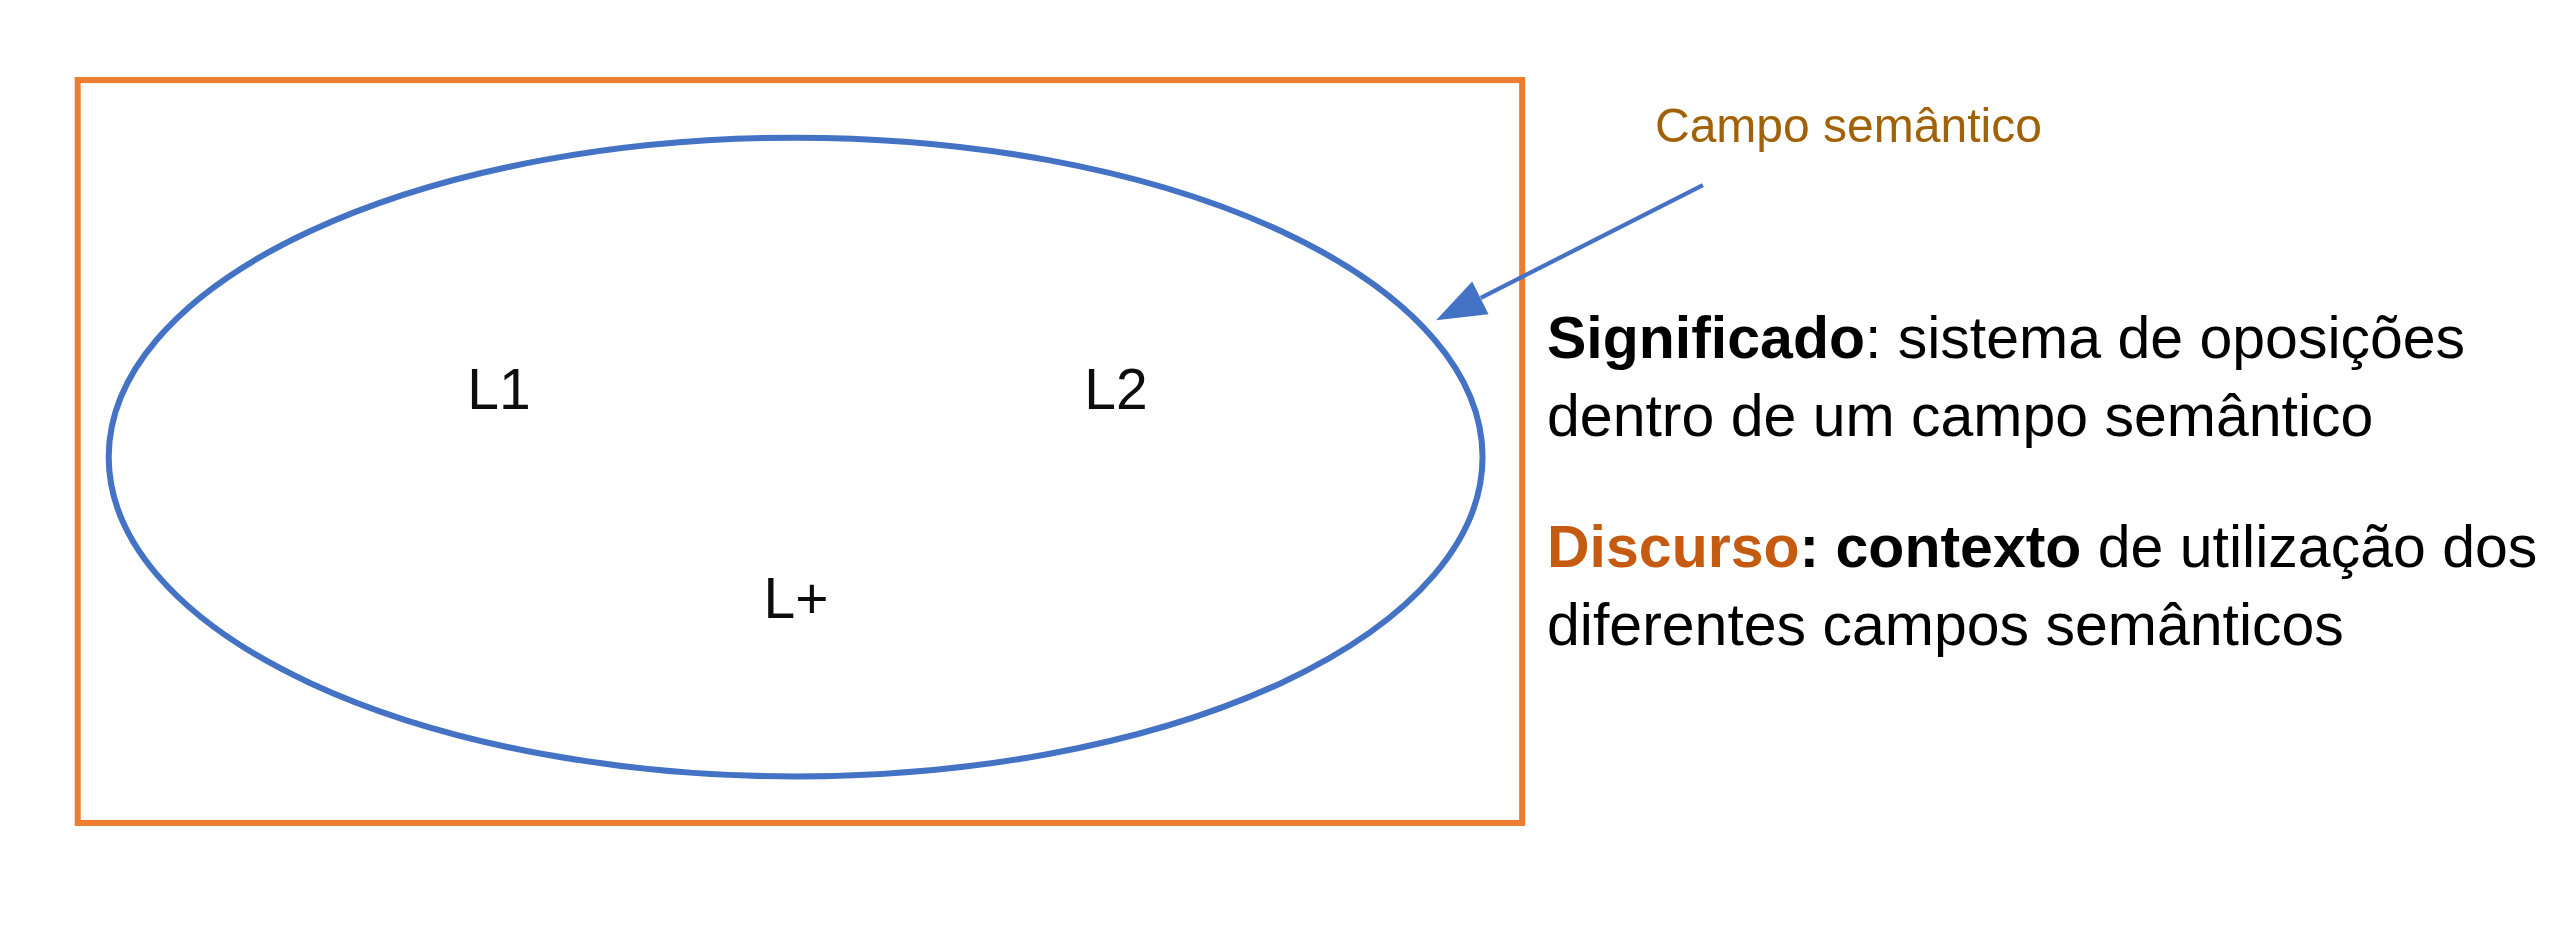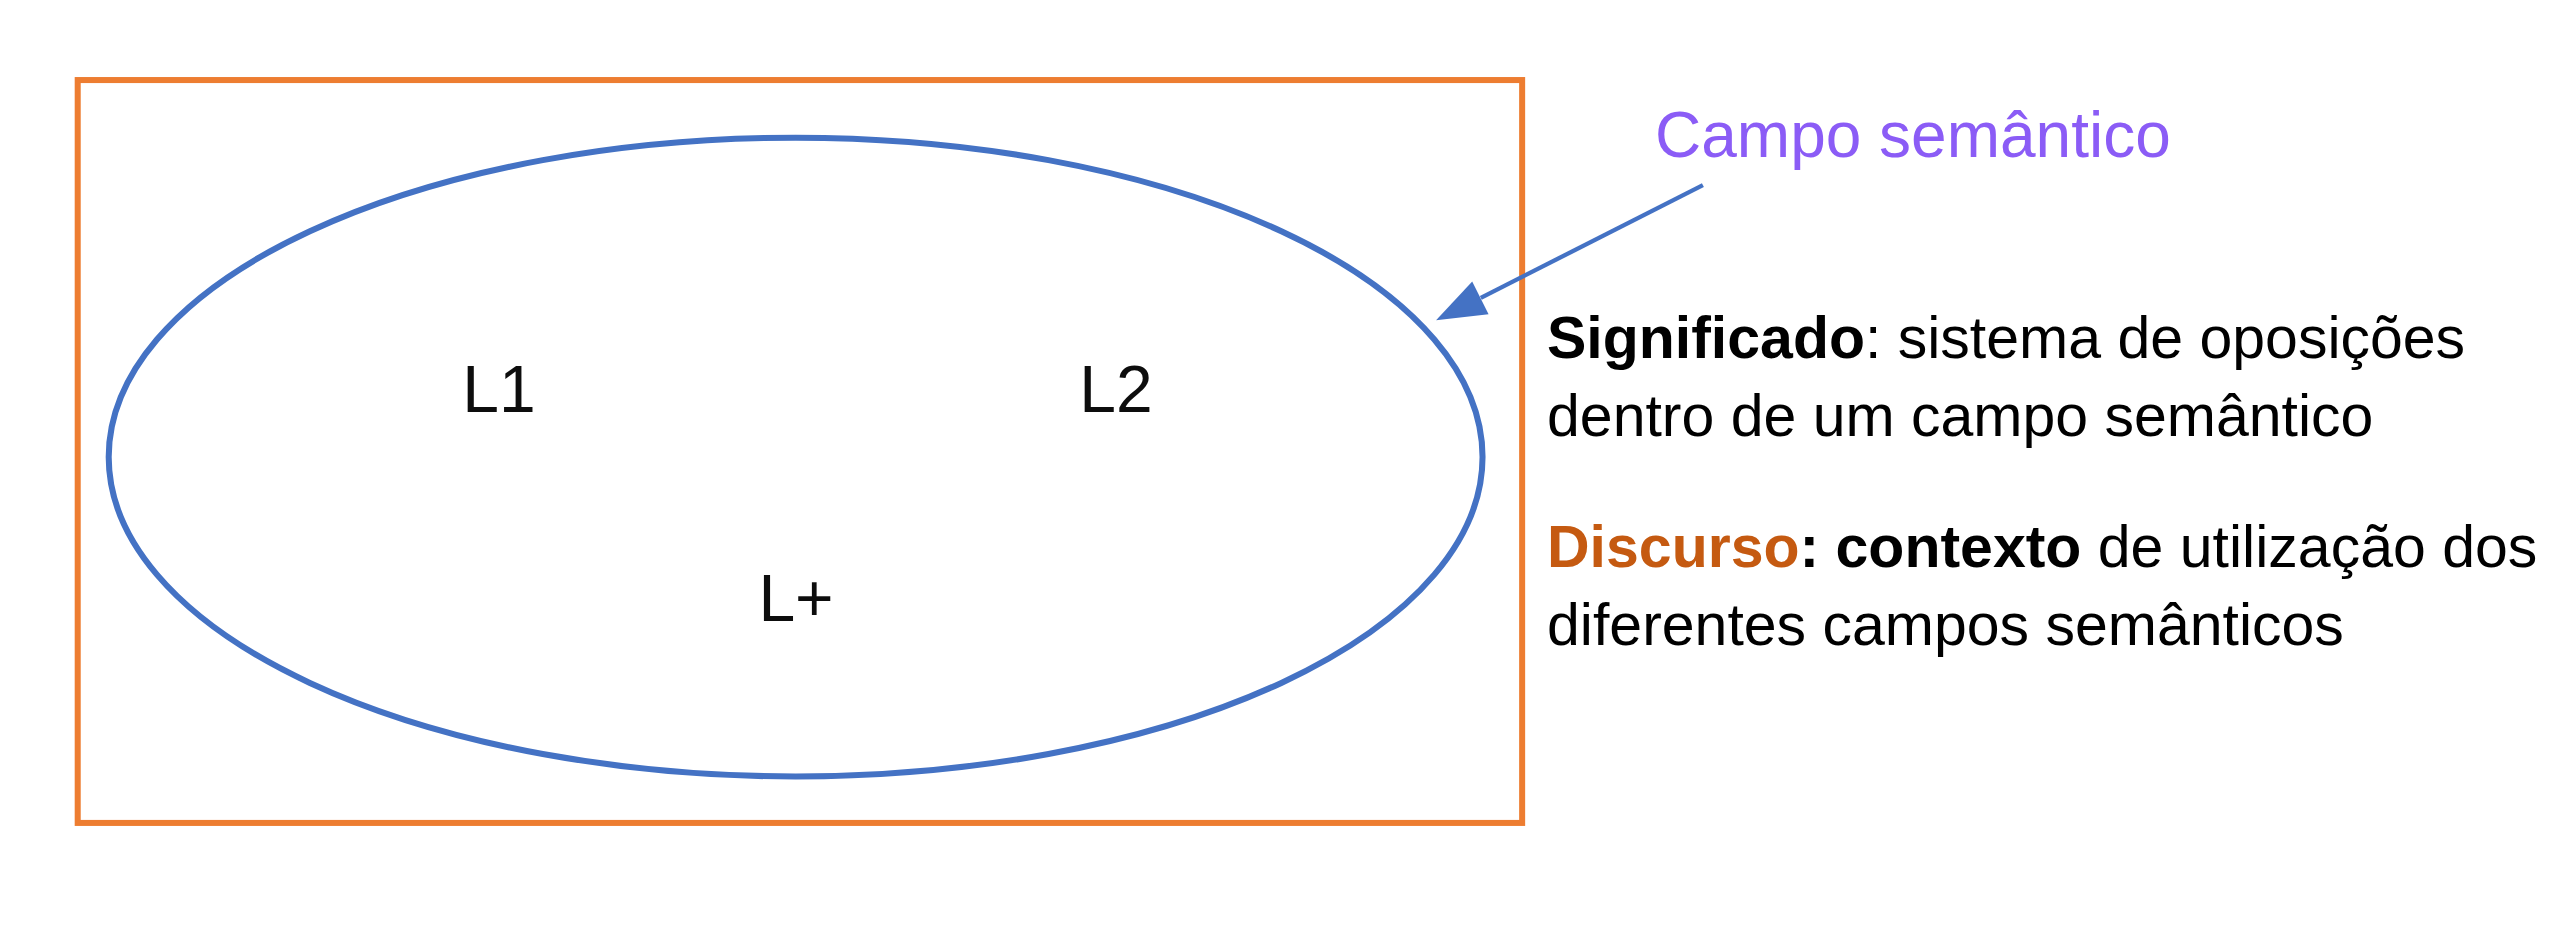--- a/index.html
+++ b/index.html
@@ -16,33 +16,33 @@
     font-family: "Liberation Sans", sans-serif;
   }
   .diagram-svg {
     position: absolute;
     left: 0;
     top: 0;
   }
   .l-label {
     position: absolute;
     transform: translate(-50%, -50%);
-    font-size: 66px;
+    font-size: 57px;
     line-height: 1;
     color: #0d0d0d;
     white-space: nowrap;
     text-align: center;
   }
   .campo-label {
     position: absolute;
     left: 1655px;
     top: 100px;
-    font-size: 64px;
+    font-size: 48px;
     line-height: 1.1;
-    color: #8b5cf6;
+    color: #a16207;
     white-space: nowrap;
   }
   .defs {
     position: absolute;
     left: 1547px;
     top: 300px;
     width: 1059px;
     font-size: 59px;
     line-height: 1.32;
     color: #000000;

